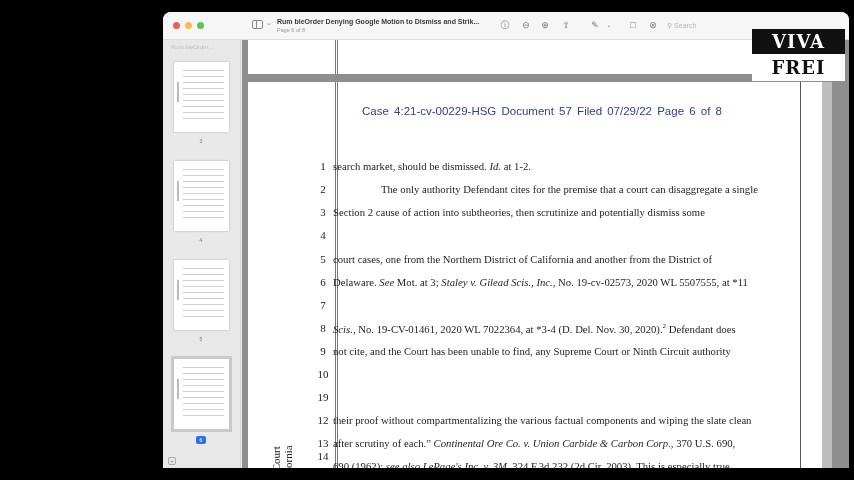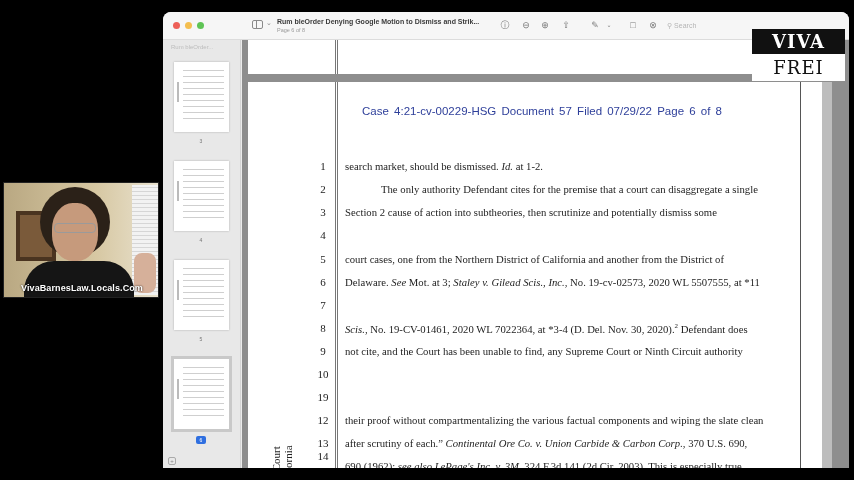--- a/index.html
+++ b/index.html
@@ -37,31 +37,31 @@
   .prev-page { position: absolute; left: 6px; top: -10px; width: 590px; height: 44px; background: #fff; }
   .page { position: absolute; left: 6px; top: 42px; width: 574px; height: 400px; background: #fff; }
   .page-left-rule { position: absolute; left: 87px; top: -60px; width: 3px; height: 520px; border-left: 1px solid #777; border-right: 1px solid #777; }
   .page-right-rule { position: absolute; left: 552px; top: -60px; width: 1px; height: 520px; background: #555; }
   .gap-band { position: absolute; left: 0; top: 34px; width: 607px; height: 8px; background: #8e8e8e; }
   .page-shadow { position: absolute; left: 580px; top: 42px; width: 10px; height: 400px; background: #bdbdbd; }
 
   .header-line { position: absolute; left: 114px; top: 23px; font-size: 11.5px; color: #2e3f9a; white-space: nowrap; word-spacing: 2px; }
 
   .ln { position: absolute; left: 66px; width: 18px; text-align: center; font-family: "Liberation Serif", serif; font-size: 11px; color: #222; }
-  .tx { position: absolute; left: 97px; font-family: "Liberation Serif", serif; font-size: 10.7px; color: #1d1d1d; white-space: nowrap; }
+  .tx { position: absolute; left: 85px; font-family: "Liberation Serif", serif; font-size: 10.7px; color: #1d1d1d; white-space: nowrap; }
   .tx i { font-style: italic; }
   .tx.indent { left: 133px; }
 
   .side-caption { position: absolute; left: 20px; top: 320px; width: 40px; height: 90px; }
   .side-caption span { position: absolute; font-family: "Liberation Serif", serif; font-size: 11px; color: #222; transform: rotate(-90deg); transform-origin: left top; white-space: nowrap; }
 
   
   .logo { position: absolute; left: 752px; top: 29px; width: 93px; height: 52px; background: #fff; }
   .logo-top { position: absolute; left: 0; top: 0; width: 93px; height: 25px; background: #111; color: #fff; font-family: "DejaVu Serif", serif; font-weight: bold; font-size: 18px; text-align: center; line-height: 25px; letter-spacing: 1px; }
-  .logo-bottom { position: absolute; left: 0; top: 26px; width: 93px; height: 26px; color: #111; font-family: "DejaVu Serif", serif; font-weight: normal; font-size: 18px; text-align: center; line-height: 26px; letter-spacing: 1px; }
+  .logo-bottom { position: absolute; left: 0; top: 26px; width: 93px; height: 26px; color: #111; font-family: "DejaVu Serif", serif; font-weight: bold; font-size: 18px; text-align: center; line-height: 26px; letter-spacing: 1px; }
 
   .webcam { position: absolute; left: 3px; top: 182px; width: 156px; height: 116px; background: #c9b58a; overflow: hidden; border: 1px solid #222; }
   .wc-wall { position: absolute; inset: 0; background: linear-gradient(90deg, #b9a882 0%, #d7c8a3 60%, #e9e2cf 100%); }
   .wc-frame { position: absolute; left: 12px; top: 28px; width: 40px; height: 50px; border: 4px solid #4a3420; background: #7a5a3a; }
   .wc-blinds { position: absolute; left: 128px; top: 2px; width: 26px; height: 110px; background: repeating-linear-gradient(0deg, #f2f2f2 0 3px, #d6d6d6 3px 4px); }
   .wc-hair { position: absolute; left: 36px; top: 4px; width: 70px; height: 70px; border-radius: 50%; background: #2b2118; }
   .wc-face { position: absolute; left: 48px; top: 20px; width: 46px; height: 58px; border-radius: 45%; background: #c69a7c; }
   .wc-glasses { position: absolute; left: 50px; top: 40px; width: 42px; height: 10px; border: 1px solid #9a9a9a; border-radius: 4px; }
   .wc-body { position: absolute; left: 20px; top: 78px; width: 110px; height: 40px; border-radius: 30px 30px 0 0; background: #151515; }
   .wc-hand { position: absolute; left: 130px; top: 70px; width: 22px; height: 40px; border-radius: 8px; background: #d6b09a; }
@@ -196,43 +196,32 @@
 
         <div class="ln" style="top:309px">19</div>
 
         <div class="ln" style="top:332px">12</div>
         <div class="tx" style="top:332px">their proof without compartmentalizing the various factual components and wiping the slate clean</div>
 
         <div class="ln" style="top:355px">13</div>
         <div class="tx" style="top:355px"><span>after scrutiny of each.”  </span><i>Continental Ore Co. v. Union Carbide &amp; Carbon Corp.</i><span>, 370 U.S. 690,</span></div>
 
         <div class="ln" style="top:368px">14</div>
-        <div class="tx" style="top:378px"><span>690 (1962); </span><i>see also LePage's Inc. v. 3M</i><span>, 324 F.3d 141 (2d Cir. 2003).  This is especially true</span></div>
+        <div class="tx" style="top:378px"><span>690 (1962); </span><i>see also LePage's Inc. v. 3M</i><span>, 324 F.3d 232 (2d Cir. 2003).  This is especially true</span></div>
 
         <div class="side-caption">
           <span style="left:2px; top:80px;">ct Court</span>
           <span style="left:14px; top:88px;">California</span>
         </div>
       </div>
       <div class="gap-band"></div>
       <div class="page-shadow"></div>
     </div>
   </div>
 
   <div class="logo">
     <div class="logo-top">VIVA</div>
     <div class="logo-bottom">FREI</div>
   </div>
 
-  <div class="webcam">
-    <div class="wc-wall"></div>
-    <div class="wc-frame"></div>
-    <div class="wc-blinds"></div>
-    <div class="wc-hair"></div>
-    <div class="wc-face"></div>
-    <div class="wc-glasses"></div>
-    <div class="wc-body"></div>
-    <div class="wc-hand"></div>
-    <div class="wc-caption">VivaBarnesLaw.Locals.Com</div>
-  </div>
 
   <div class="bottom-bar"></div>
 </div>
 
 </body></html>

